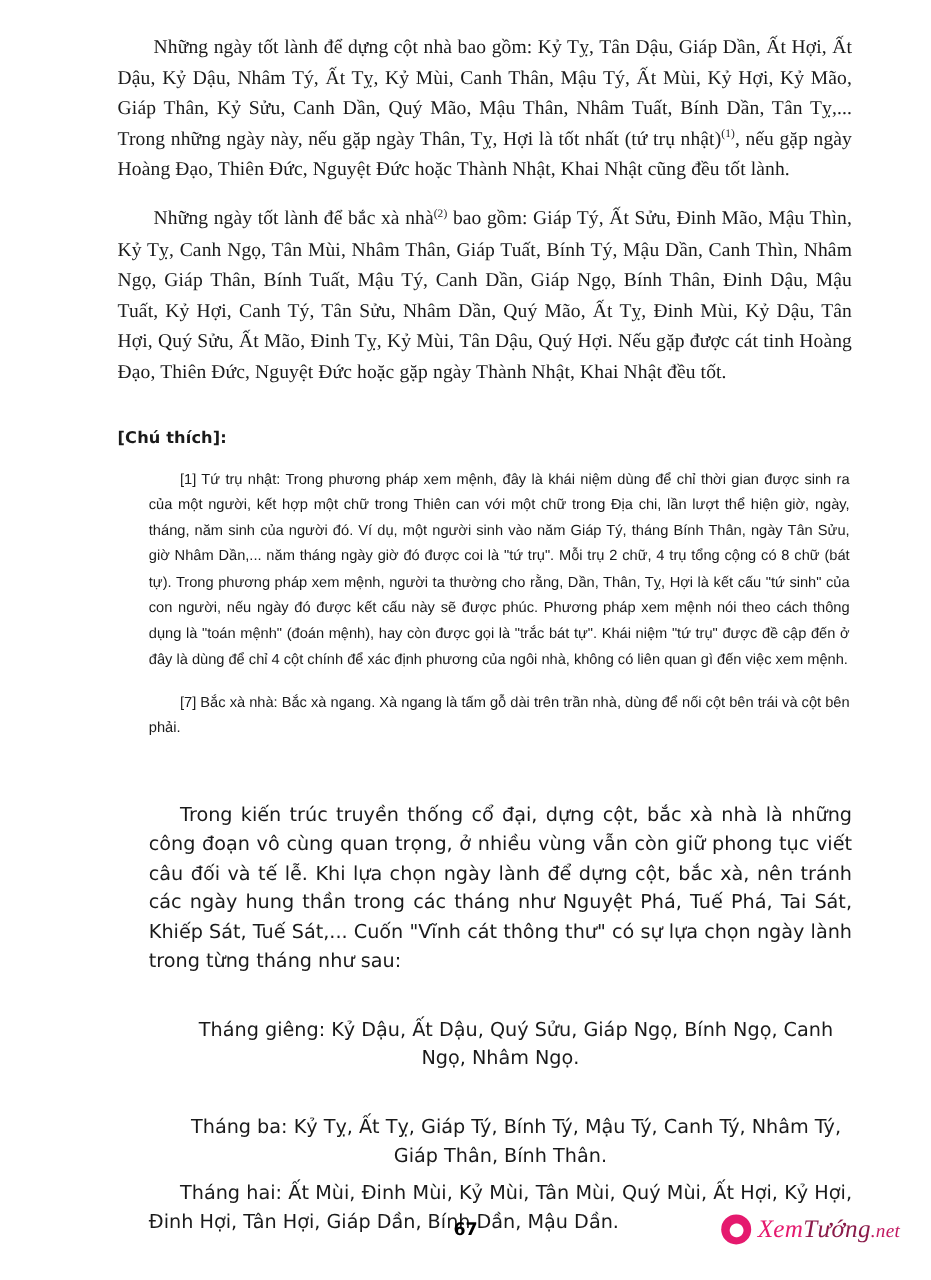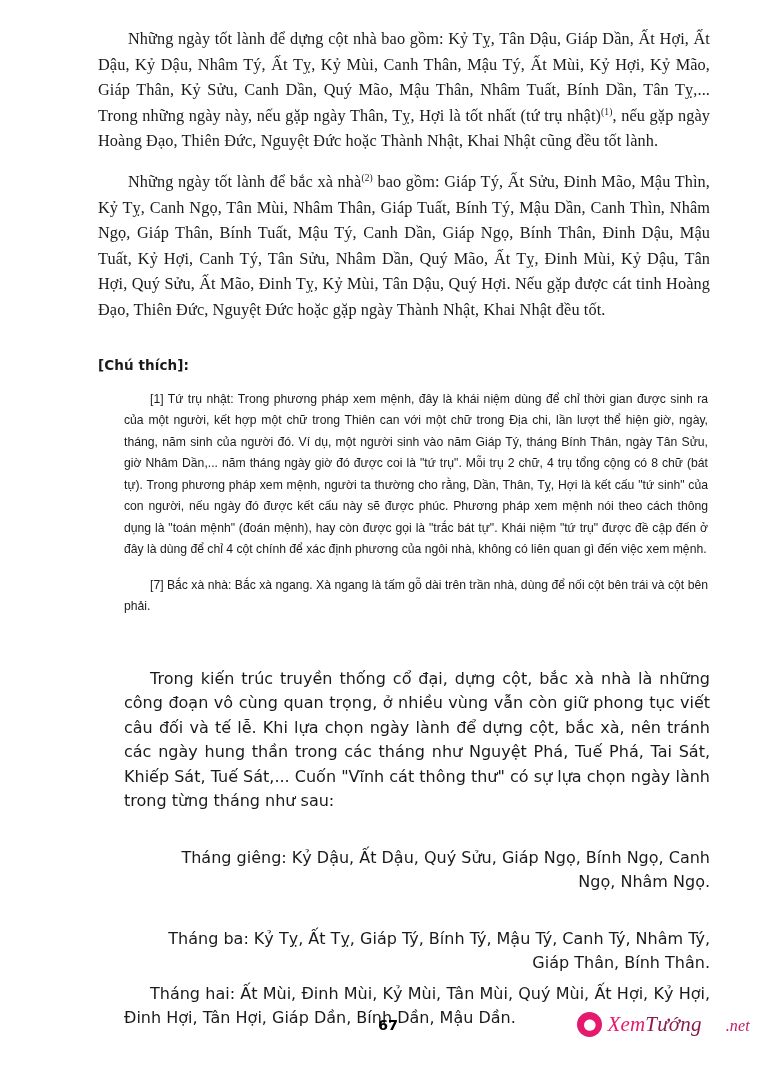--- a/index.html
+++ b/index.html
@@ -69,21 +69,21 @@
     line-height: 24.5px;
     text-align: justify;
     text-justify: inter-word;
     margin: 0 0 6px 0;
     padding-left: 26px;
   }
   .explain-text.ind {
     text-indent: 26px;
   }
   .explain-text.noj {
-    text-align: right;
+    text-align: center;
     margin-top: 32px;
   }
   .page-number {
     position: absolute;
     left: 0;
     right: 0;
     top: 997px;
     text-align: center;
     font-family: "DejaVu Sans", sans-serif;
     font-size: 14.5px;
@@ -119,21 +119,20 @@
     font-style: italic;
     color: #e5196e;
     letter-spacing: 0.2px;
   }
   .wm-text .wm-dark {
     color: #8a1b4a;
   }
   .wm-text .wm-net {
     font-size: 16px;
     color: #c21861;
-    margin-left: 24px;
   }
 </style>
 </head>
 <body>
 
 <div class="page">
 
   <p class="body-text indent"><span>Những ngày tốt lành để dựng cột nhà bao gồm: Kỷ Tỵ, Tân Dậu, Giáp Dần, Ất Hợi, Ất Dậu, Kỷ Dậu, Nhâm Tý, Ất Tỵ, Kỷ Mùi, Canh Thân, Mậu Tý, Ất Mùi, Kỷ Hợi, Kỷ Mão, Giáp Thân, Kỷ Sửu, Canh Dần, Quý Mão, Mậu Thân, Nhâm Tuất, Bính Dần, Tân Tỵ,... Trong những ngày này, nếu gặp ngày Thân, Tỵ, Hợi là tốt nhất (tứ trụ nhật)</span><span class="sup">(1)</span><span>, nếu gặp ngày Hoàng Đạo, Thiên Đức, Nguyệt Đức hoặc Thành Nhật, Khai Nhật cũng đều tốt lành.</span></p>
 
   <div class="spacer-sm"></div>

